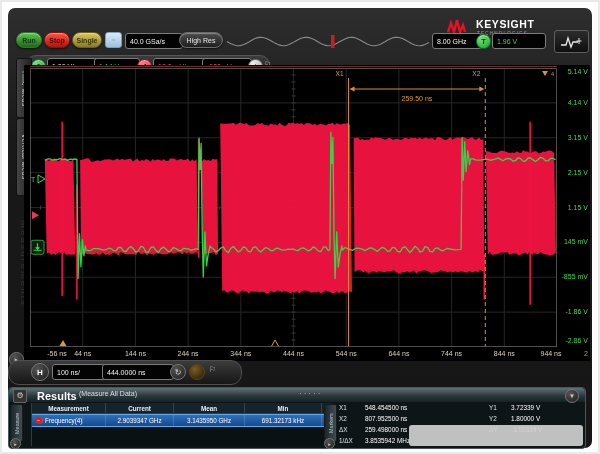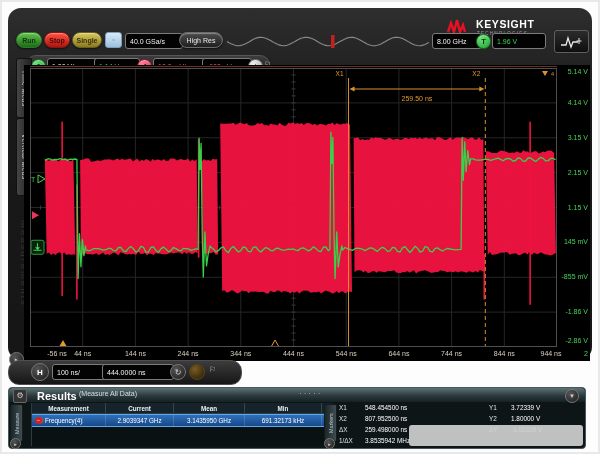--- a/index.html
+++ b/index.html
@@ -1,18 +1,18 @@
 <!DOCTYPE html>
 <html><head>
 <meta charset="utf-8">
 <style>
   html,body{margin:0;padding:0;}
   body{font-family:"Liberation Sans",sans-serif;background:#fff;}
   .page{position:relative;width:600px;height:454px;background:#fdfdfd;overflow:hidden;box-shadow:inset 0 0 0 2px #e9e9e9;}
-  .app{position:absolute;left:8px;top:8px;width:584px;height:352px;background:linear-gradient(#2e2e2e,#191919 30%,#161616);border-radius:13px;}
+  .app{position:absolute;left:8px;top:8px;width:584px;height:440px;background:linear-gradient(#2e2e2e,#191919 30%,#161616);border-radius:7px;}
   .abs{position:absolute;}
   
   .brand{position:absolute;left:468px;top:10px;color:#fff;font-size:10.5px;font-weight:bold;letter-spacing:.6px;}
   .brand-sub{position:absolute;left:469px;top:23px;color:#9a9a9a;font-size:4.6px;letter-spacing:1.2px;}
   
   .pillbtn{position:absolute;height:16px;border-radius:8px;font-size:7px;font-weight:bold;display:flex;align-items:center;justify-content:center;box-shadow:inset 0 1px 1px rgba(255,255,255,.35), 0 1px 2px rgba(0,0,0,.6);}
   .btn-run{background:linear-gradient(#63c24f,#1d6b17);color:#0a3a0c;border:1px solid #2a7a22;}
   .btn-stop{background:linear-gradient(#ff5340,#ae140f);color:#4a0806;border:1px solid #8a1410;}
   .btn-single{background:linear-gradient(#d9c75e,#8a7a22);color:#3a3206;border:1px solid #6b5e1a;}
   .btn-dark{background:linear-gradient(#4d4d4d,#1f1f1f);color:#e8e8e8;border:1px solid #6b6b6b;}

